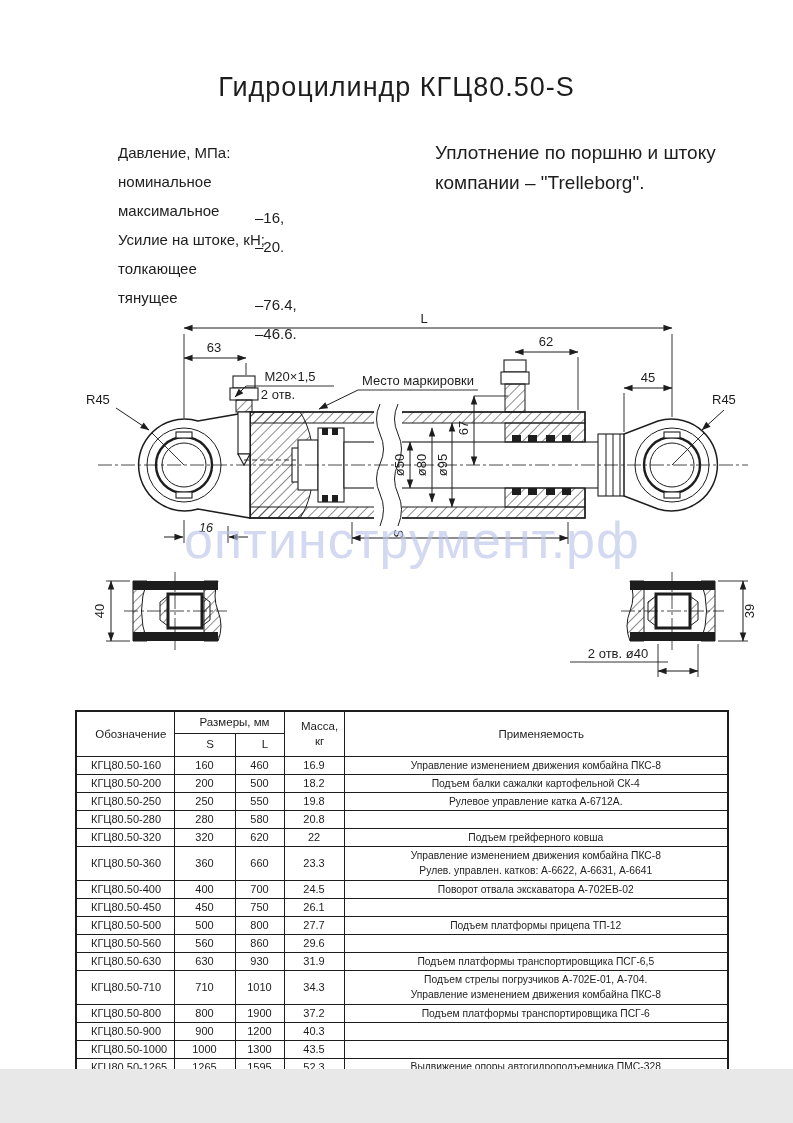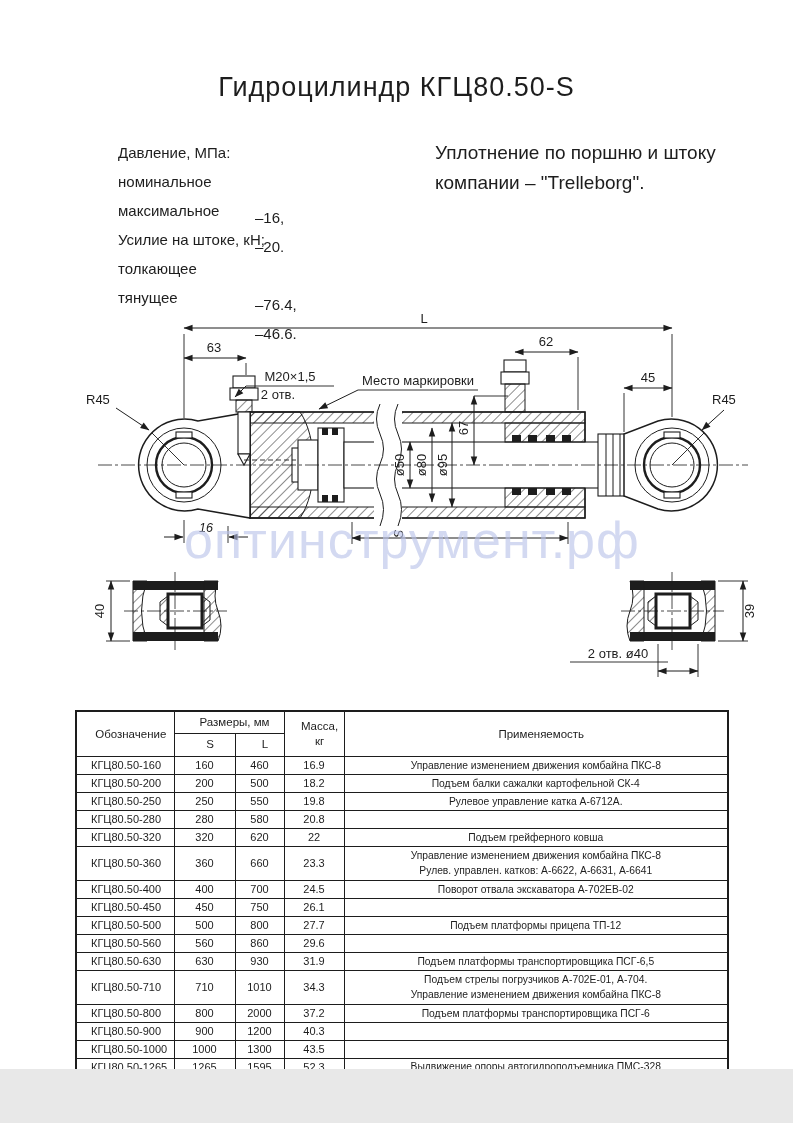--- a/index.html
+++ b/index.html
@@ -341,21 +341,21 @@
       <td class="c-des">КГЦ80.50-710</td>
       <td class="c-num">710</td>
       <td class="c-num">1010</td>
       <td class="c-num">34.3</td>
       <td class="c-app">Подъем стрелы погрузчиков А-702Е-01, А-704.
 Управление изменением движения комбайна ПКС-8</td>
     </tr>
           <tr class="single">
       <td class="c-des">КГЦ80.50-800</td>
       <td class="c-num">800</td>
-      <td class="c-num">2000</td>
+      <td class="c-num">1900</td>
       <td class="c-num">37.2</td>
       <td class="c-app">Подъем платформы транспортировщика ПСГ-6</td>
     </tr>
           <tr class="single">
       <td class="c-des">КГЦ80.50-900</td>
       <td class="c-num">900</td>
       <td class="c-num">1200</td>
       <td class="c-num">40.3</td>
       <td class="c-app"></td>
     </tr>

